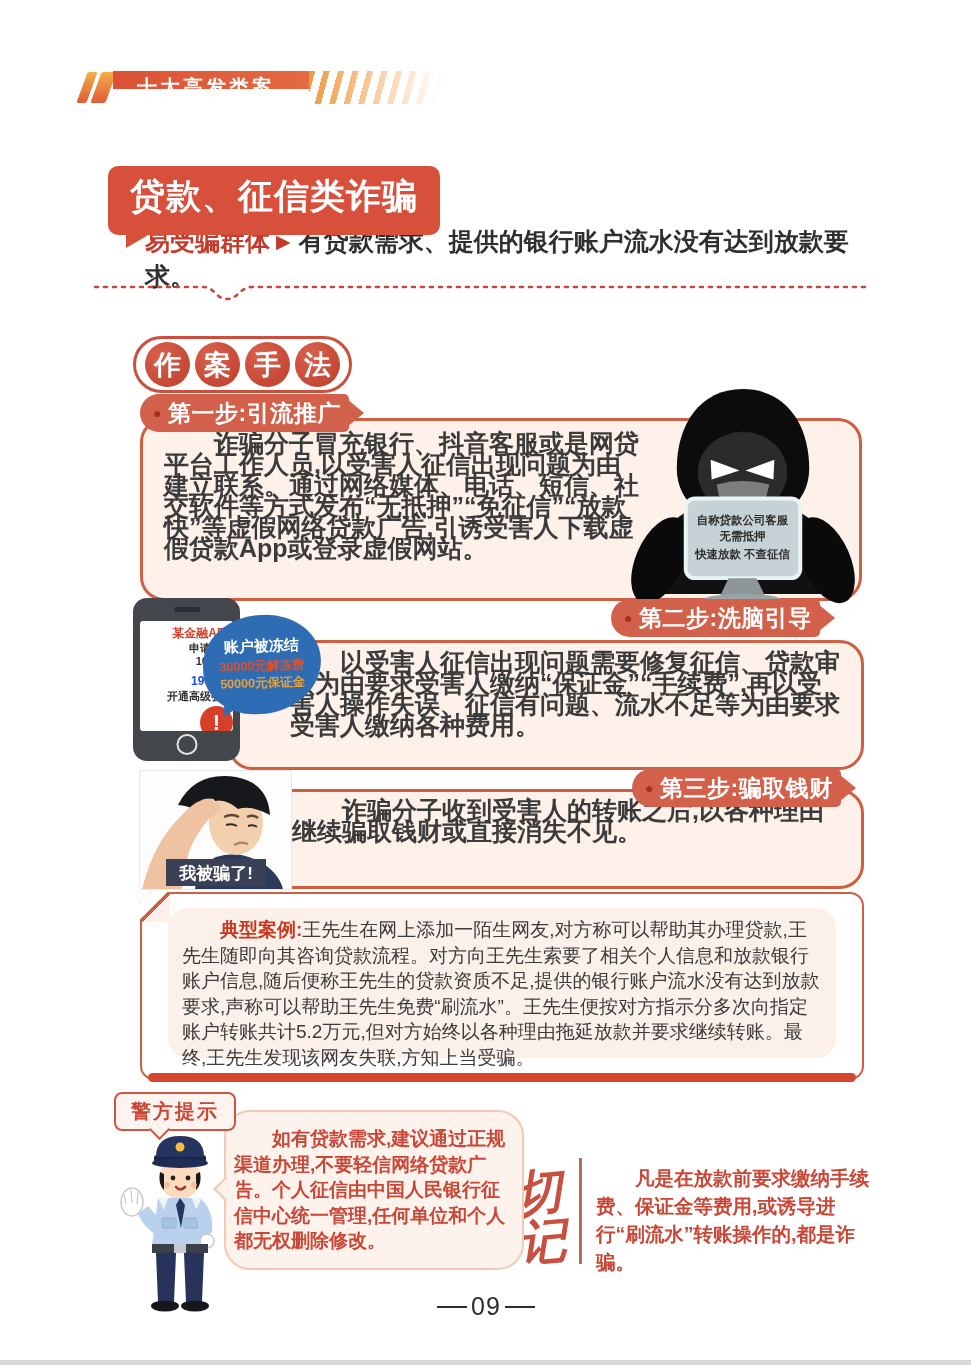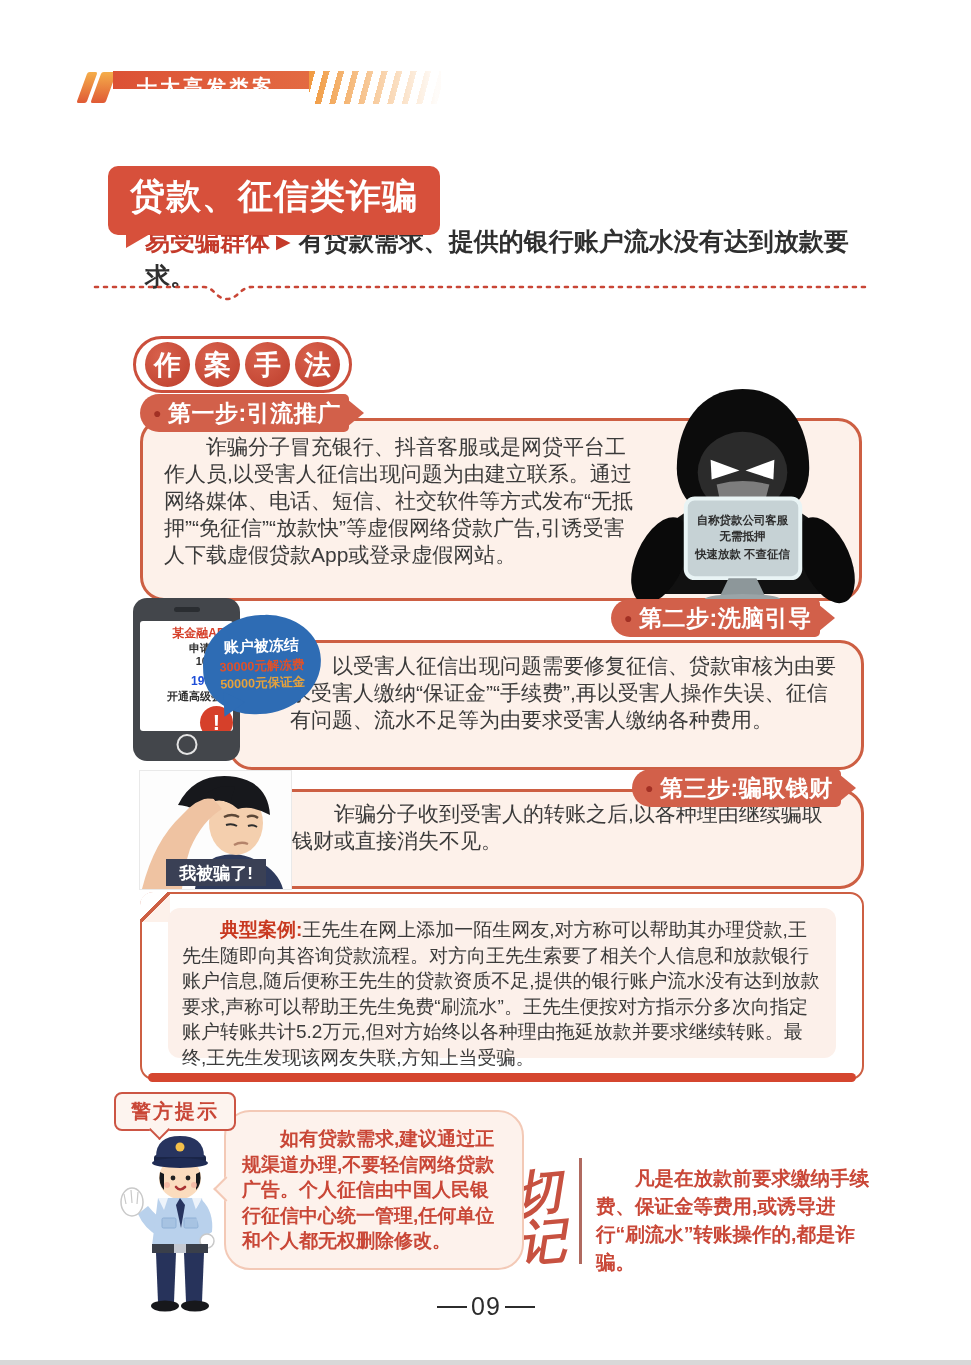--- a/index.html
+++ b/index.html
@@ -40,21 +40,21 @@
          color:#fff;font-size:27px;font-weight:bold;display:flex;align-items:center;justify-content:center;}
 
   
   .step-pill{position:absolute;height:38px;background:#d2604a;border-radius:19px 5px 5px 19px;
          color:#fff;font-size:23px;font-weight:bold;display:flex;align-items:center;
          padding:0 8px 0 13px;letter-spacing:.5px;z-index:6;white-space:nowrap;}
   .step-pill::after{content:"";position:absolute;right:-15px;top:calc(50% - 14px);width:0;height:0;
          border-top:14px solid transparent;border-bottom:14px solid transparent;border-left:17px solid #d2604a;}
   .step-pill .bullet{color:#a23024;font-size:14px;margin-right:6px;}
   .step-box{position:absolute;background:#fdf1ea;border:3px solid #cd5f43;border-radius:24px;z-index:1;}
-  .body-text{position:absolute;font-size:21px;line-height:27px;color:#3b3b3b;font-weight:400;
+  .body-text{position:absolute;font-size:25px;line-height:21px;color:#3b3b3b;font-weight:700;
          text-indent:2em;z-index:2;}
 
   .pill1{left:140px;top:394px;}
   .box1{left:140px;top:418px;width:716px;height:177px;}
   .text1{left:164px;top:433px;width:478px;}
 
   .pill2{left:611px;top:599px;}
   .box2{left:228px;top:640px;width:630px;height:124px;}
   .text2{left:290px;top:652px;width:552px;}
 
@@ -92,33 +92,33 @@
   .victim{position:absolute;left:140px;top:771px;width:151px;height:118px;z-index:5;
          background:#fdfdfd;outline:1px solid #e9e9e9;}
 
   
   .case-box{position:absolute;left:140px;top:892px;width:720px;height:184px;background:#fff;
          border:2px solid #cd5f43;border-radius:14px;z-index:1;}
   .case-box::after{content:"";position:absolute;left:6px;right:6px;bottom:-4px;height:9px;
          background:#d5462f;border-radius:5px;}
   .case-fold{position:absolute;left:-2px;top:-2px;width:30px;height:30px;border-top-left-radius:13px;
          background:linear-gradient(135deg,#ffffff 46%,#cd5f43 46%,#cd5f43 54%,#fdf1ea 54%);}
-  .case-inner{position:absolute;left:26px;top:14px;right:26px;bottom:20px;background:#fcf0ea;border-radius:12px;}
+  .case-inner{position:absolute;left:26px;top:14px;right:26px;bottom:20px;background:#fcf0ea;border-radius:20px;}
   .case-text{position:absolute;left:14px;right:12px;top:9px;font-size:19px;line-height:25.5px;
          color:#3b3b3b;font-weight:500;text-indent:2em;}
   .case-label{color:#c8381f;font-weight:bold;}
 
   
   .police-badge{position:absolute;left:114px;top:1092px;background:#fdf4ef;border:2px solid #cc5544;
          border-radius:8px;color:#c94737;font-size:20px;font-weight:bold;padding:4px 15px;z-index:6;letter-spacing:2px;}
   .police-badge::after{content:"";position:absolute;left:36px;bottom:-8px;width:13px;height:13px;
          background:#fdf4ef;border-right:2px solid #cc5544;border-bottom:2px solid #cc5544;transform:rotate(45deg);}
   .police{position:absolute;left:112px;top:1126px;width:136px;height:186px;z-index:5;}
   .tip-bubble{position:absolute;left:224px;top:1110px;width:300px;box-sizing:border-box;
-         background:#fdf2ec;border:2px solid #f3c9b6;border-radius:26px;padding:14px 16px;z-index:4;}
+         background:#fdf2ec;border:2px solid #f3c9b6;border-radius:26px;padding:14px 8px;z-index:4;}
   .tip-bubble::after{content:"";position:absolute;left:-9px;top:68px;width:16px;height:16px;
          background:#fdf2ec;border-left:2px solid #f3c9b6;border-bottom:2px solid #f3c9b6;transform:rotate(45deg);}
   .tip-text{font-size:19px;line-height:25.5px;color:#c94737;font-weight:bold;text-indent:2em;}
   .remember{position:absolute;left:508px;top:1168px;width:64px;text-align:center;color:#c75140;
          font-family:"DejaVu Serif","Liberation Serif",serif;font-style:italic;font-weight:bold;
          font-size:48px;line-height:1.02;transform:rotate(-5deg);z-index:3;}
   .v-divider{position:absolute;left:579px;top:1158px;width:3px;height:106px;background:#b06a60;}
   .warning-text{position:absolute;left:596px;top:1164px;width:278px;font-size:19.5px;line-height:28px;
          color:#c94737;font-weight:bold;text-indent:2em;}
 

